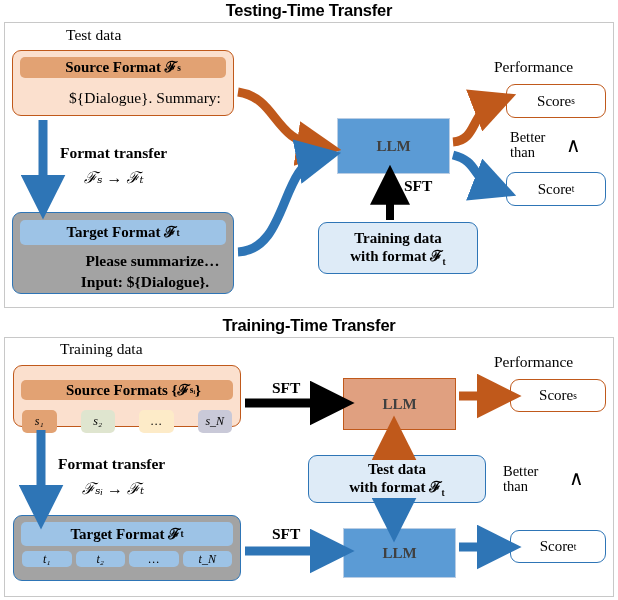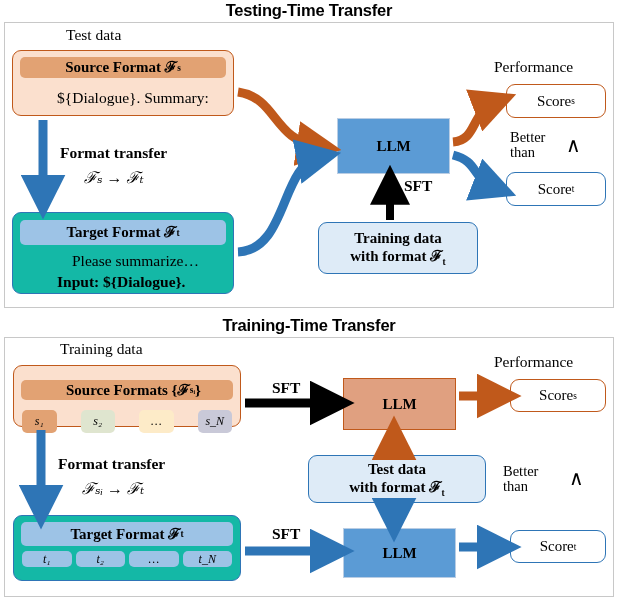--- a/index.html
+++ b/index.html
@@ -8,34 +8,34 @@
   .panel{position:absolute;border:1px solid #c8c8c8;background:#fff;box-sizing:border-box;}
   .ptitle{position:absolute;width:100%;text-align:center;font-weight:bold;
           font-size:16.5px;letter-spacing:-0.2px;font-family:Liberation Sans, sans-serif;}
   .lbl{position:absolute;font-size:15.5px;white-space:nowrap;}
   .lbl.b{font-weight:bold;}
   sub{font-size:.62em;line-height:0;}
 
   
   .card{position:absolute;box-sizing:border-box;border-radius:9px;}
   .card.src{background:#fbe0ce;border:1.6px solid #C0591B;}
-  .card.tgt{background:#14b8a6;border:1.8px solid #2E75B6;}
+  .card.tgt{background:#a3a3a3;border:1.8px solid #2E75B6;}
   .hdr{position:absolute;left:7px;right:7px;border-radius:5px;text-align:center;
        font-weight:bold;font-size:15px;line-height:1;display:flex;align-items:center;justify-content:center;}
   .hdr.src{background:#E2A273;}
   .hdr.tgt{background:#9DC3E6;}
-  .cbody{position:absolute;left:0;right:0;text-align:left;font-size:15.5px;line-height:1.18;margin-left:44px;}
+  .cbody{position:absolute;left:0;right:0;text-align:center;font-size:15.5px;line-height:1.18;margin-left:44px;}
 
   
   .cells{position:absolute;display:flex;gap:4px;left:8px;right:8px;}
   .cell{flex:1;border-radius:5px;text-align:center;font-size:12px;
         display:flex;align-items:center;justify-content:center;font-style:italic;}
 
   
-  .llm{position:absolute;box-sizing:border-box;color:#000000;font-weight:bold;
+  .llm{position:absolute;box-sizing:border-box;color:#404040;font-weight:bold;
        font-size:15px;display:flex;align-items:center;justify-content:center;
        font-family:"Liberation Serif","DejaVu Serif",serif;}
   .llm.blue{background:#5B9BD5;border:1px solid #b9cde4;}
   .llm.orange{background:#E0A080;border:1px solid #C0591B;}
 
   
   .score{position:absolute;box-sizing:border-box;border-radius:9px;background:#fff;
          display:flex;align-items:center;justify-content:center;font-size:15px;}
   .score.s{border:1.8px solid #C0591B;}
   .score.t{border:1.8px solid #2E75B6;}
@@ -66,21 +66,21 @@
 </div>
 
 <div class="lbl b" style="left:60px;top:144px;">Format transfer</div>
 <div class="lbl" style="left:84px;top:166px;font-style:italic;font-size:16px;">ℱₛ → ℱₜ</div>
 
 <div class="card tgt" style="left:12px;top:212px;width:222px;height:82px;">
   <div class="hdr tgt" style="top:7px;height:25px;">
     <span>Target Format ℱ</span>
       <sub>t</sub>
   </div>
-  <div class="cbody" style="top:39px;font-weight:normal;padding-left:15px;">Please summarize…</div>
+  <div class="cbody" style="top:39px;font-weight:bold;padding-left:15px;">Please summarize…</div>
   <div class="cbody" style="top:60px;font-weight:bold;">Input: ${Dialogue}.</div>
 </div>
 
 <div class="llm blue" style="left:337px;top:118px;width:113px;height:56px;">
   <span>LLM</span>
 </div>
 <div class="lbl b" style="left:404px;top:177px;">SFT</div>
 
 <div class="dbox" style="left:318px;top:222px;width:160px;height:52px;">
   <div>

